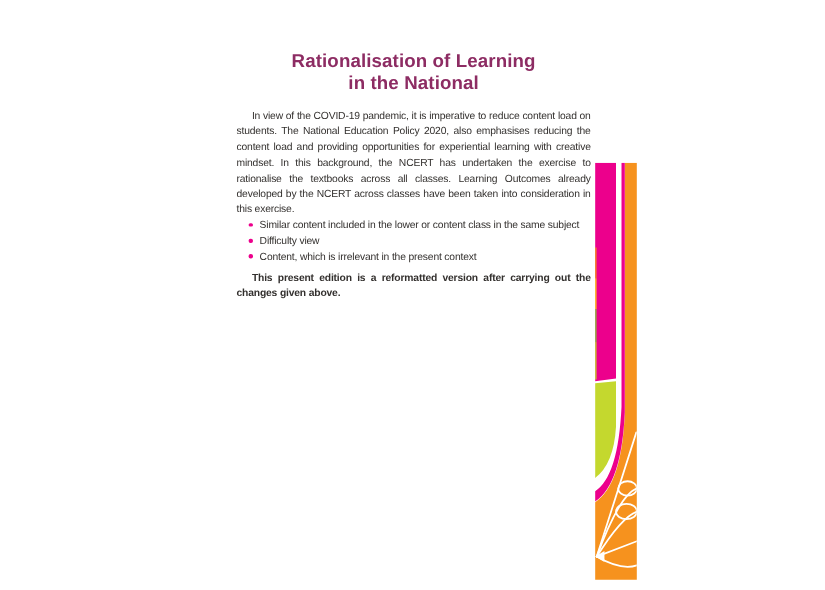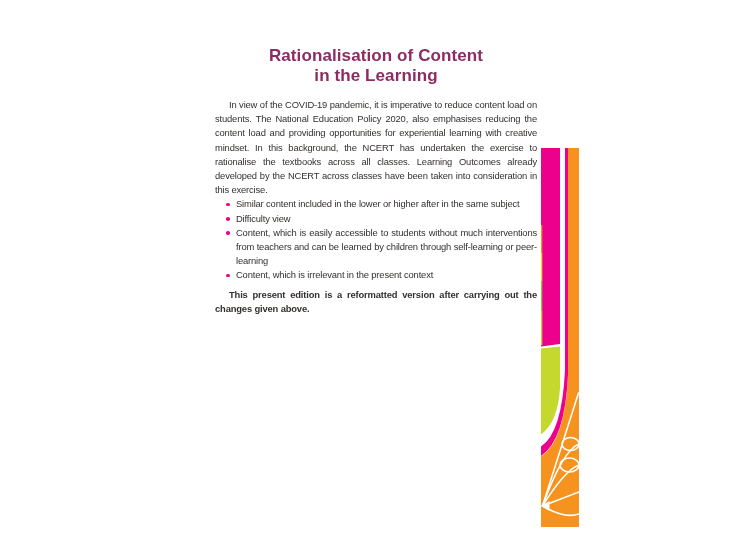--- a/index.html
+++ b/index.html
@@ -57,31 +57,30 @@
   }
 </style>
 </head>
 <body>
 
 <div class="page">
 
   <div class="content">
 
     <h1 class="doc-title">
-      <div>Rationalisation of Content</div>
-      <div>in the Learning</div>
+      <div>Rationalisation of Learning</div>
+      <div>in the National</div>
     </h1>
 
     <p class="intro">In view of the COVID-19 pandemic, it is imperative to reduce content load on students. The National Education Policy 2020, also emphasises reducing the content load and providing opportunities for experiential learning with creative mindset. In this background, the NCERT has undertaken the exercise to rationalise the textbooks across all classes. Learning Outcomes already developed by the NCERT across classes have been taken into consideration in this exercise.</p>
 
 
     <ul class="rationale">
-      <li>Similar content included in the lower or higher after in the same subject</li>
+      <li>Similar content included in the lower or content class in the same subject</li>
       <li>Difficulty view</li>
-      <li>Content, which is easily accessible to students without much interventions from teachers and can be learned by children through self-learning or peer-learning</li>
       <li>Content, which is irrelevant in the present context</li>
     </ul>
 
     <p class="closing">This present edition is a reformatted version after carrying out the changes given above.</p>
 
   </div>
 
   <svg class="strip" viewBox="0 0 38 380" preserveAspectRatio="none">
     <defs>
       <clipPath id="orangeClip">

